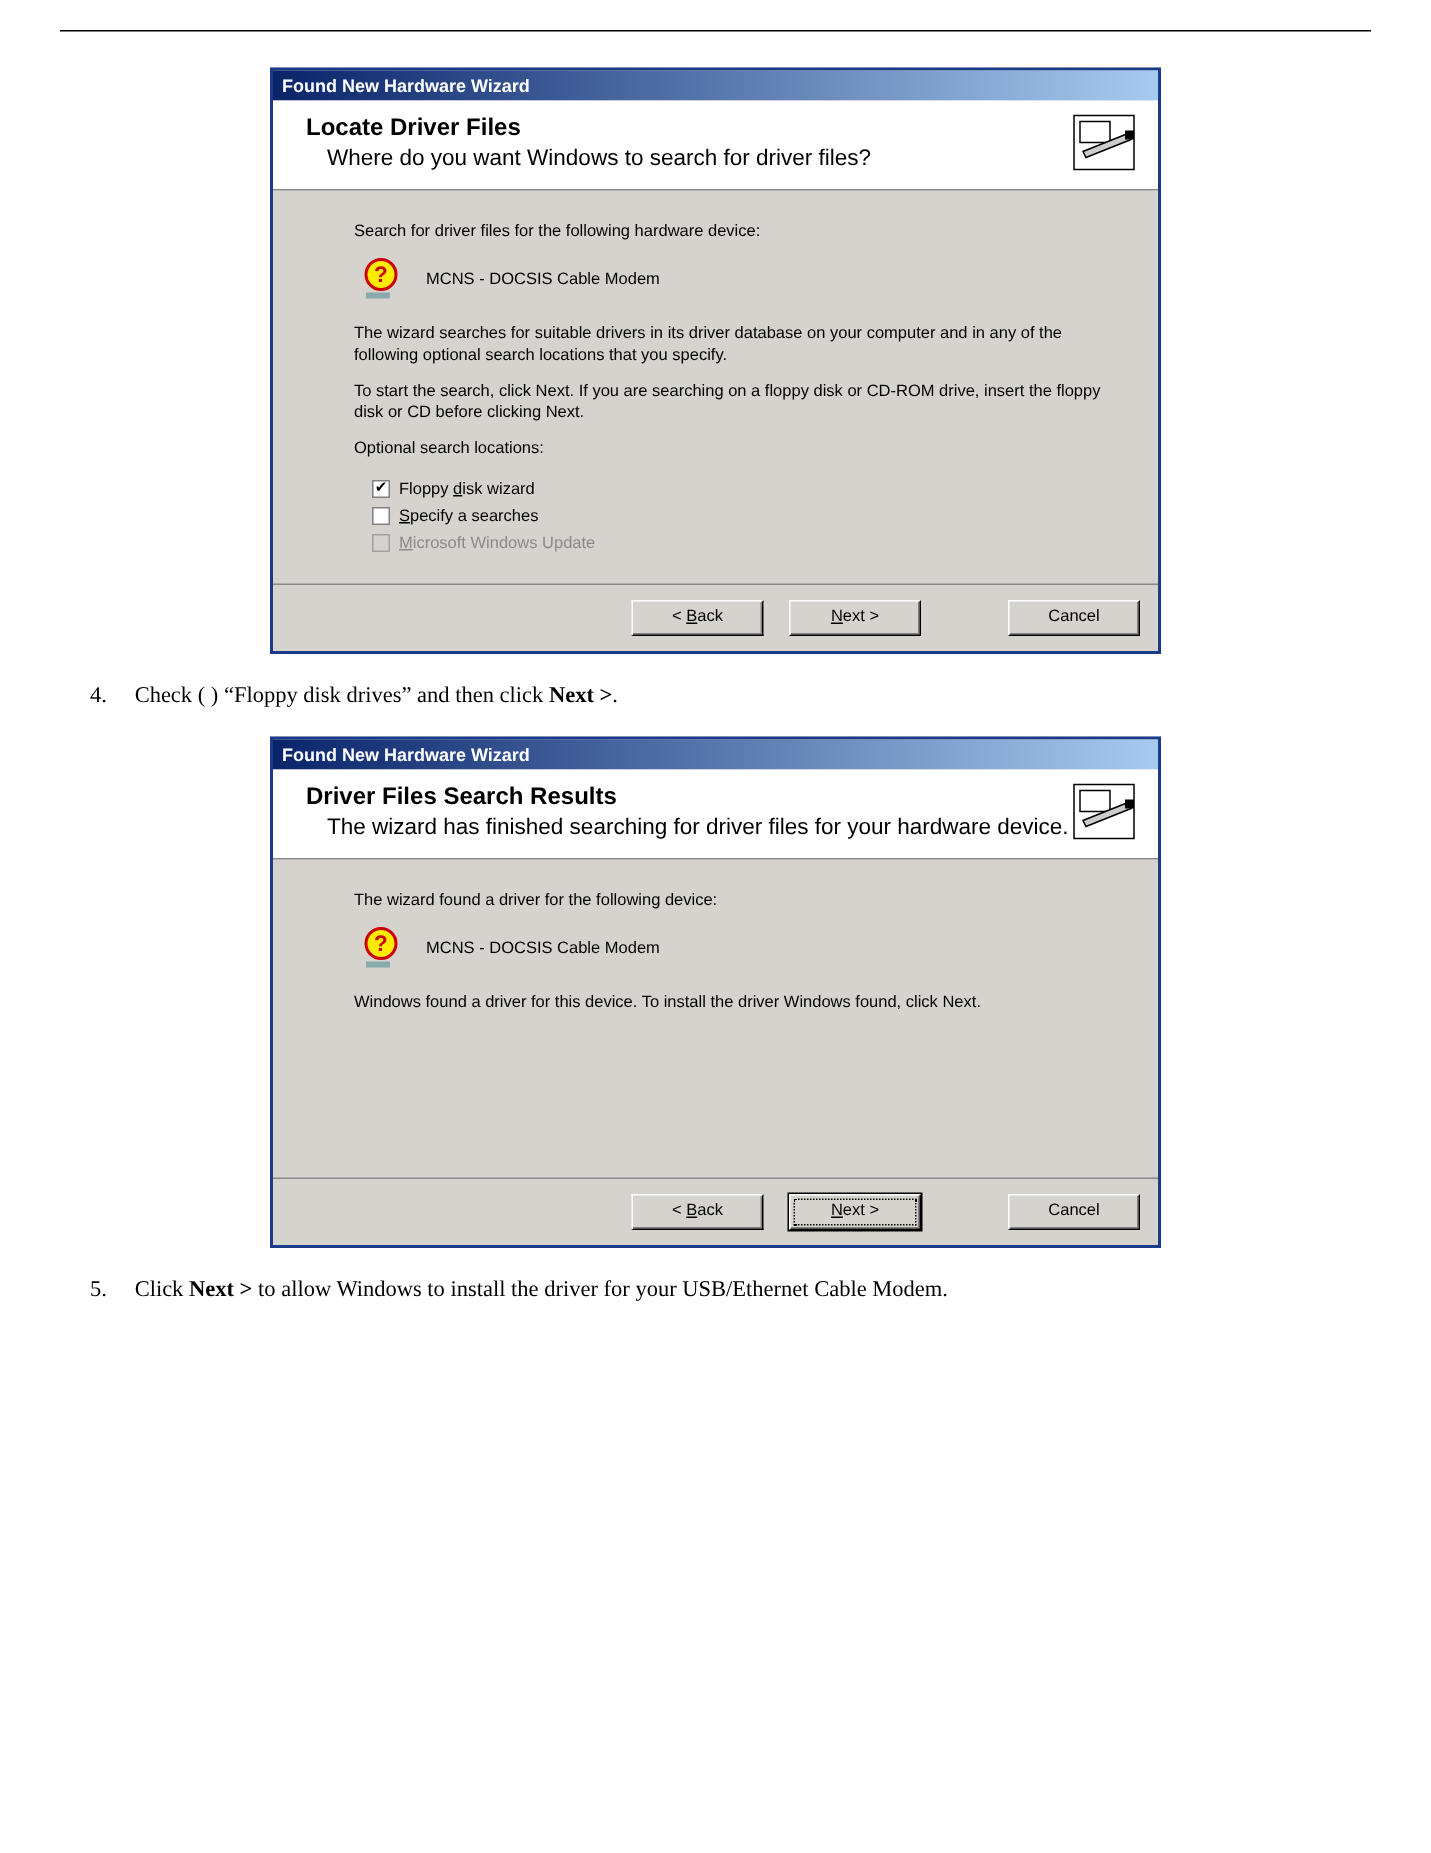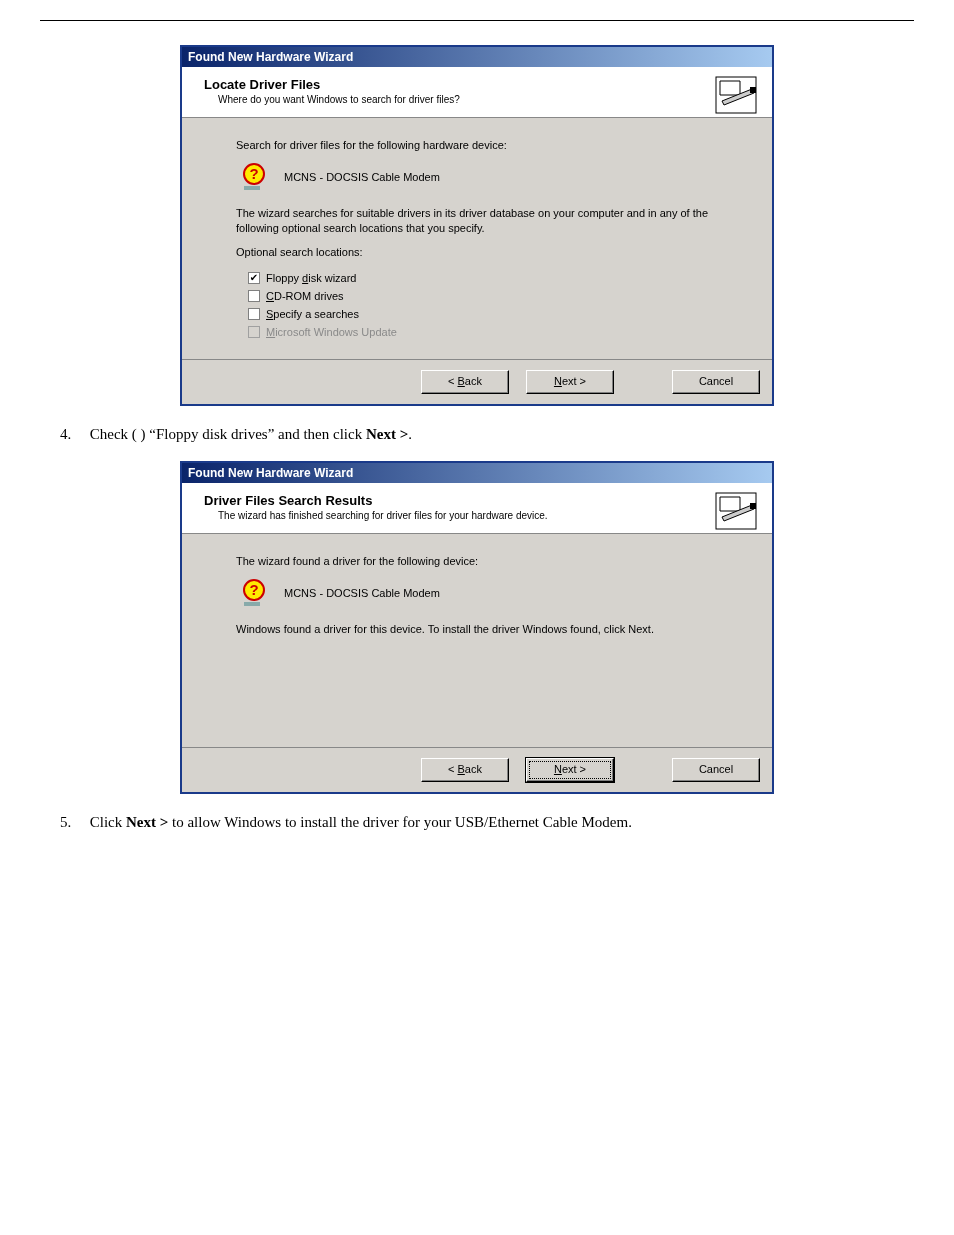--- a/index.html
+++ b/index.html
@@ -33,26 +33,26 @@
     padding: 3px 6px;
   }
   .header {
     background: #fff;
     padding: 10px 14px 12px 22px;
     position: relative;
     border-bottom: 1px solid #888;
   }
   .header-title {
     font-weight: bold;
-    font-size: 13px;
+    font-size: 16px;
     margin-bottom: 2px;
   }
   .header-sub {
     margin-left: 14px;
-    font-size: 10px;
+    font-size: 15px;
   }
   .header-icon {
     position: absolute;
     right: 14px;
     top: 8px;
     width: 44px;
     height: 40px;
   }
   .body {
     padding: 20px 28px 14px 54px;
@@ -162,29 +162,26 @@
       <div class="device-icon-q">
         <svg viewBox="0 0 28 30">
           <circle cx="12" cy="12" r="10" fill="#ffea00" stroke="#c00" stroke-width="2"></circle>
           <text x="12" y="17" font-size="15" font-weight="bold" fill="#c00" text-anchor="middle">?</text>
           <rect x="2" y="24" width="16" height="4" fill="#8aa"></rect>
         </svg>
       </div>
       <span>MCNS - DOCSIS Cable Modem</span>
     </div>
     <p>The wizard searches for suitable drivers in its driver database on your computer and in any of the following optional search locations that you specify.</p>
+    <p>To start the search, click Next. If you are searching on a floppy disk or CD-ROM drive, insert the floppy disk or CD before clicking Next.</p>
     <p>Optional search locations:</p>
     <div class="opt-list">
       <div class="opt-row">
         <span class="chk">✔</span>
         <span><span>Floppy </span><span class="underline-letter">d</span><span>isk wizard</span></span>
-      </div>
-      <div class="opt-row">
-        <span class="chk"></span>
-        <span><span class="underline-letter">C</span><span>D-ROM drives</span></span>
       </div>
       <div class="opt-row">
         <span class="chk"></span>
         <span><span class="underline-letter">S</span><span>pecify a searches</span></span>
       </div>
       <div class="opt-row disabled">
         <span class="chk disabled"></span>
         <span><span class="underline-letter">M</span><span>icrosoft Windows Update</span></span>
       </div>
     </div>

